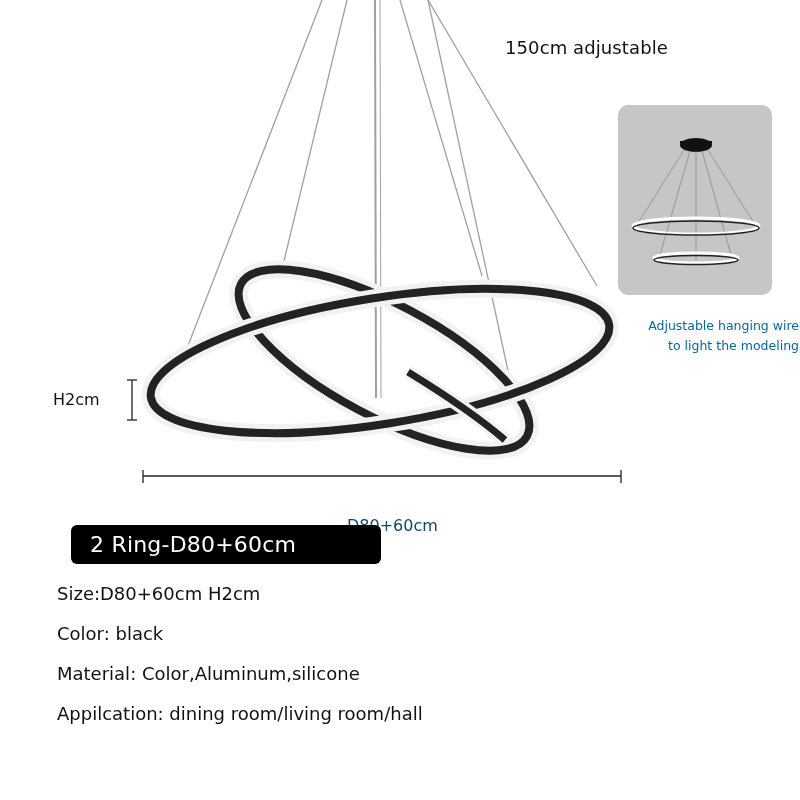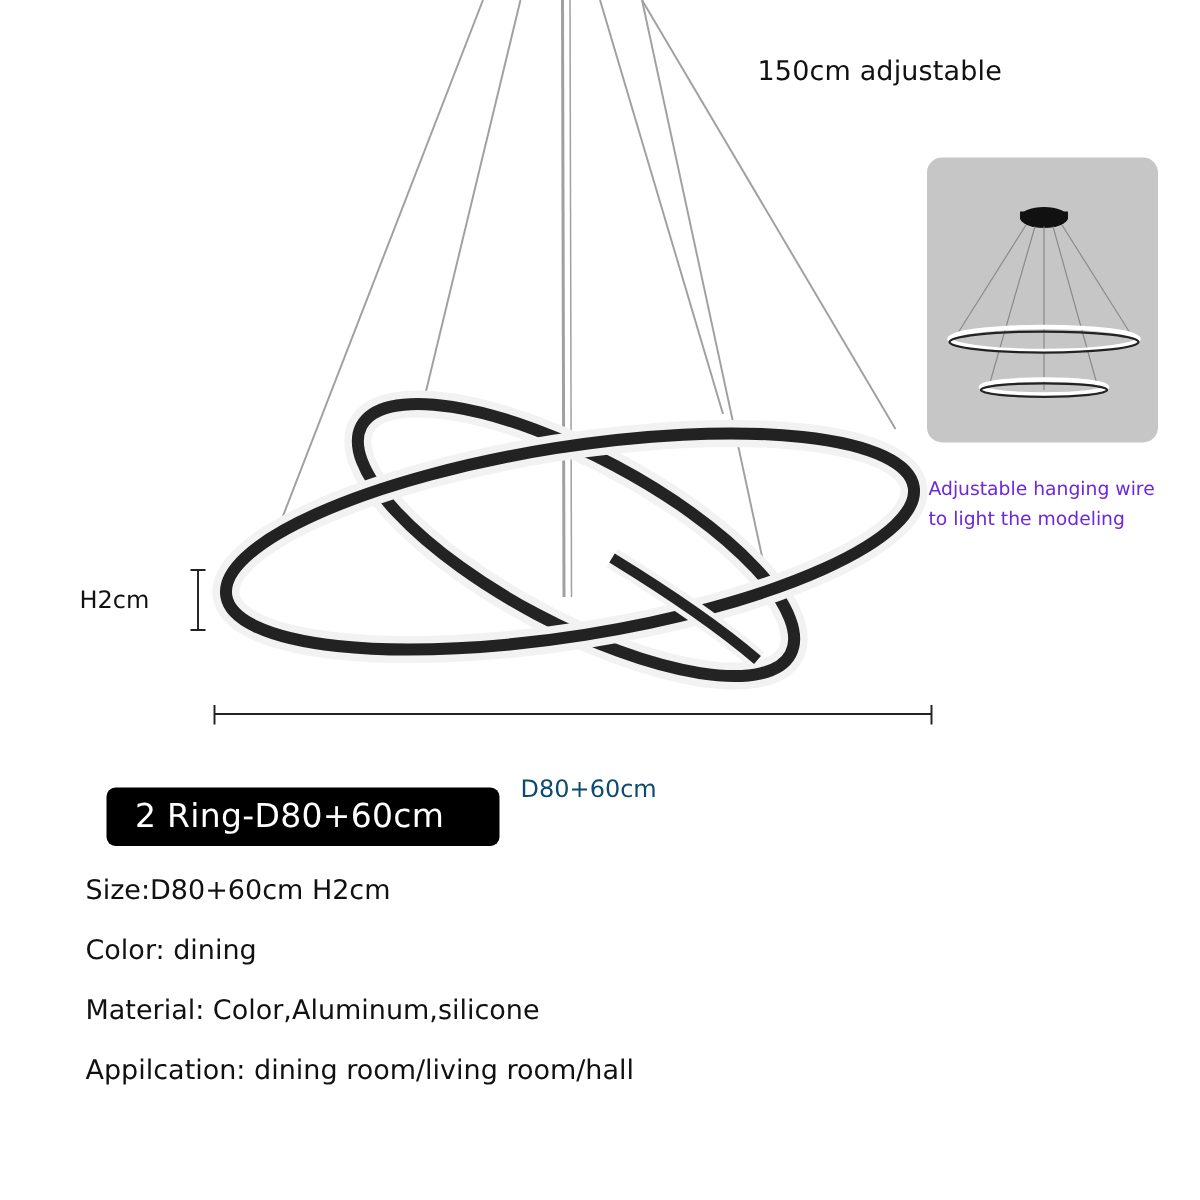--- a/index.html
+++ b/index.html
@@ -41,41 +41,42 @@
       border-radius: 10px;
       overflow: hidden;
     }
     .thumb-caption {
       position: absolute;
       left: 619px;
       top: 316px;
       width: 180px;
       font-size: 12.5px;
       line-height: 20px;
-      color: #6d28d9;
+      color: #0369a1;
+      text-align: right;
     }
     .h-label {
       position: absolute;
       left: 53px;
       top: 390px;
       font-size: 16px;
       color: #111;
     }
     .d-label {
       position: absolute;
       left: 347px;
       top: 516px;
       font-size: 16px;
       color: #0c4a6e;
     }
     .model-badge {
       position: absolute;
       left: 71px;
       top: 525px;
-      width: 262px;
+      width: 310px;
       height: 39px;
       background: #000;
       border-radius: 6px;
       color: #fff;
       font-size: 22px;
       line-height: 39px;
       box-sizing: border-box;
       padding-left: 19px;
       letter-spacing: 0.2px;
     }
@@ -169,16 +170,16 @@
   <div>to light the modeling</div>
 </div>
 
 <div class="h-label">H2cm</div>
 <div class="d-label">D80+60cm</div>
 
 <div class="model-badge">2 Ring-D80+60cm</div>
 
 <ul class="spec-list">
   <li class="spec-item">Size:D80+60cm H2cm</li>
-  <li class="spec-item">Color:  dining</li>
+  <li class="spec-item">Color:  black</li>
   <li class="spec-item">Material: Color,Aluminum,silicone</li>
   <li class="spec-item">Appilcation: dining room/living room/hall</li>
 </ul>
 
 </body></html>

